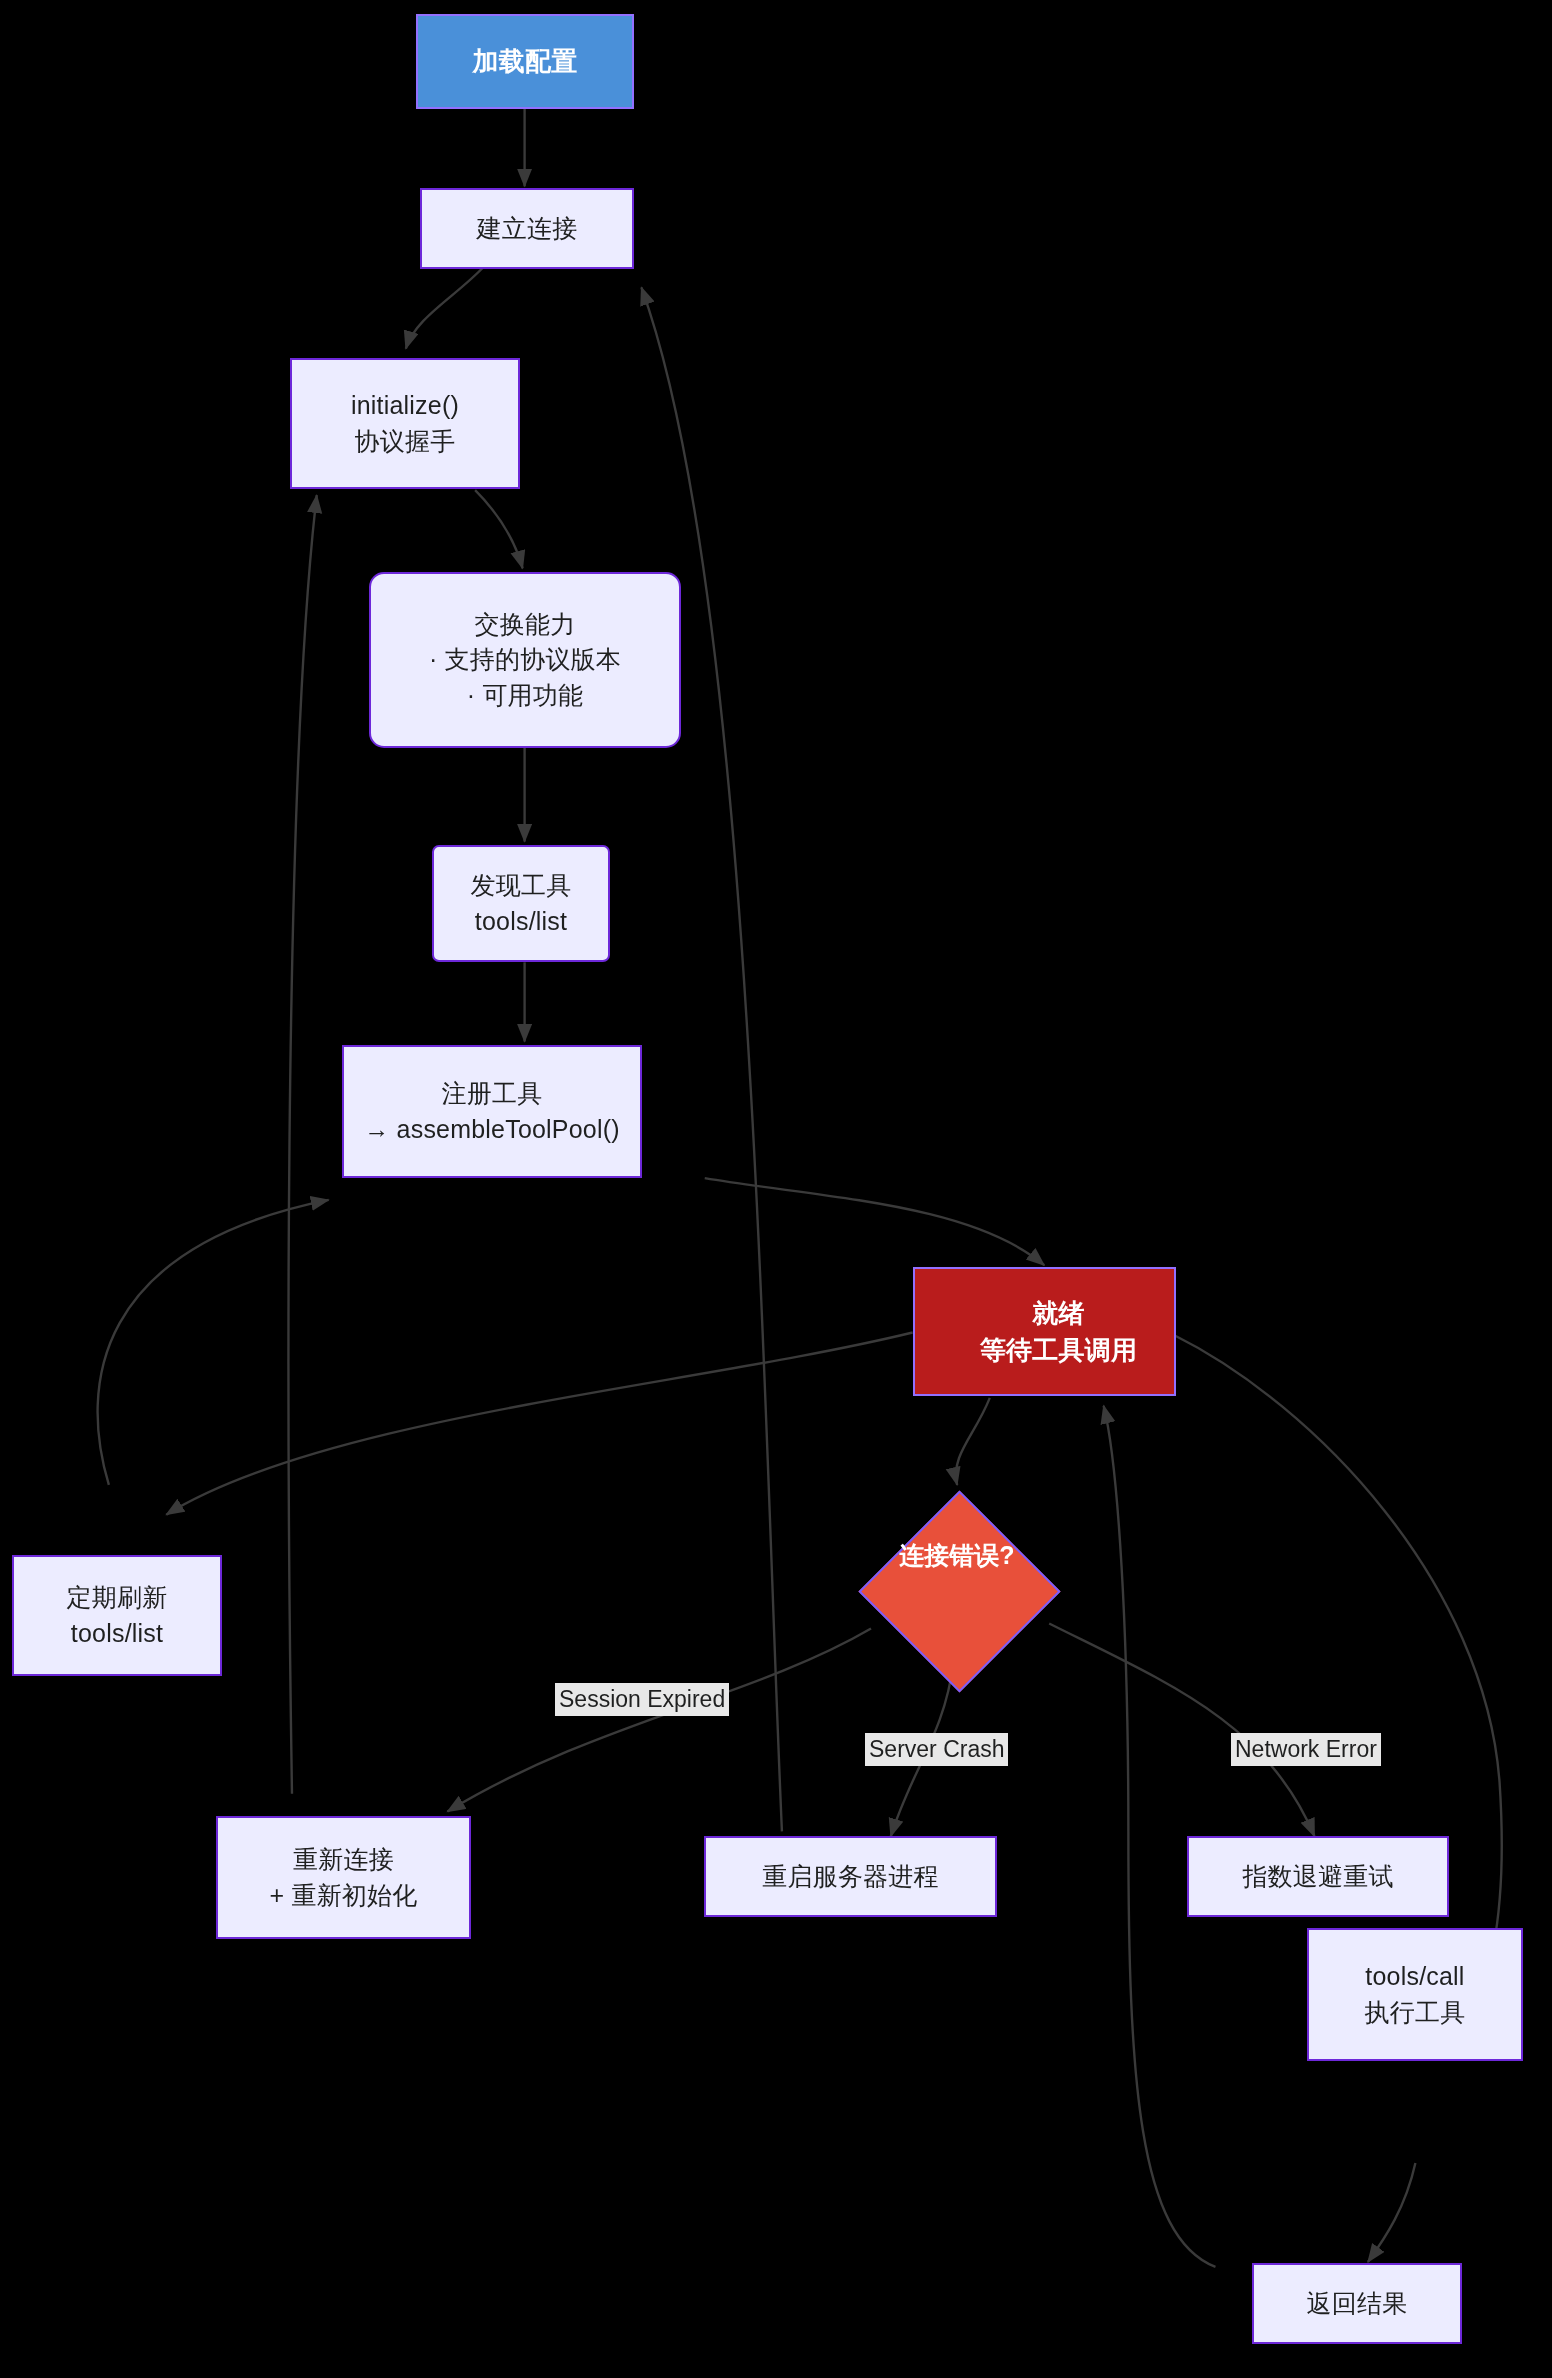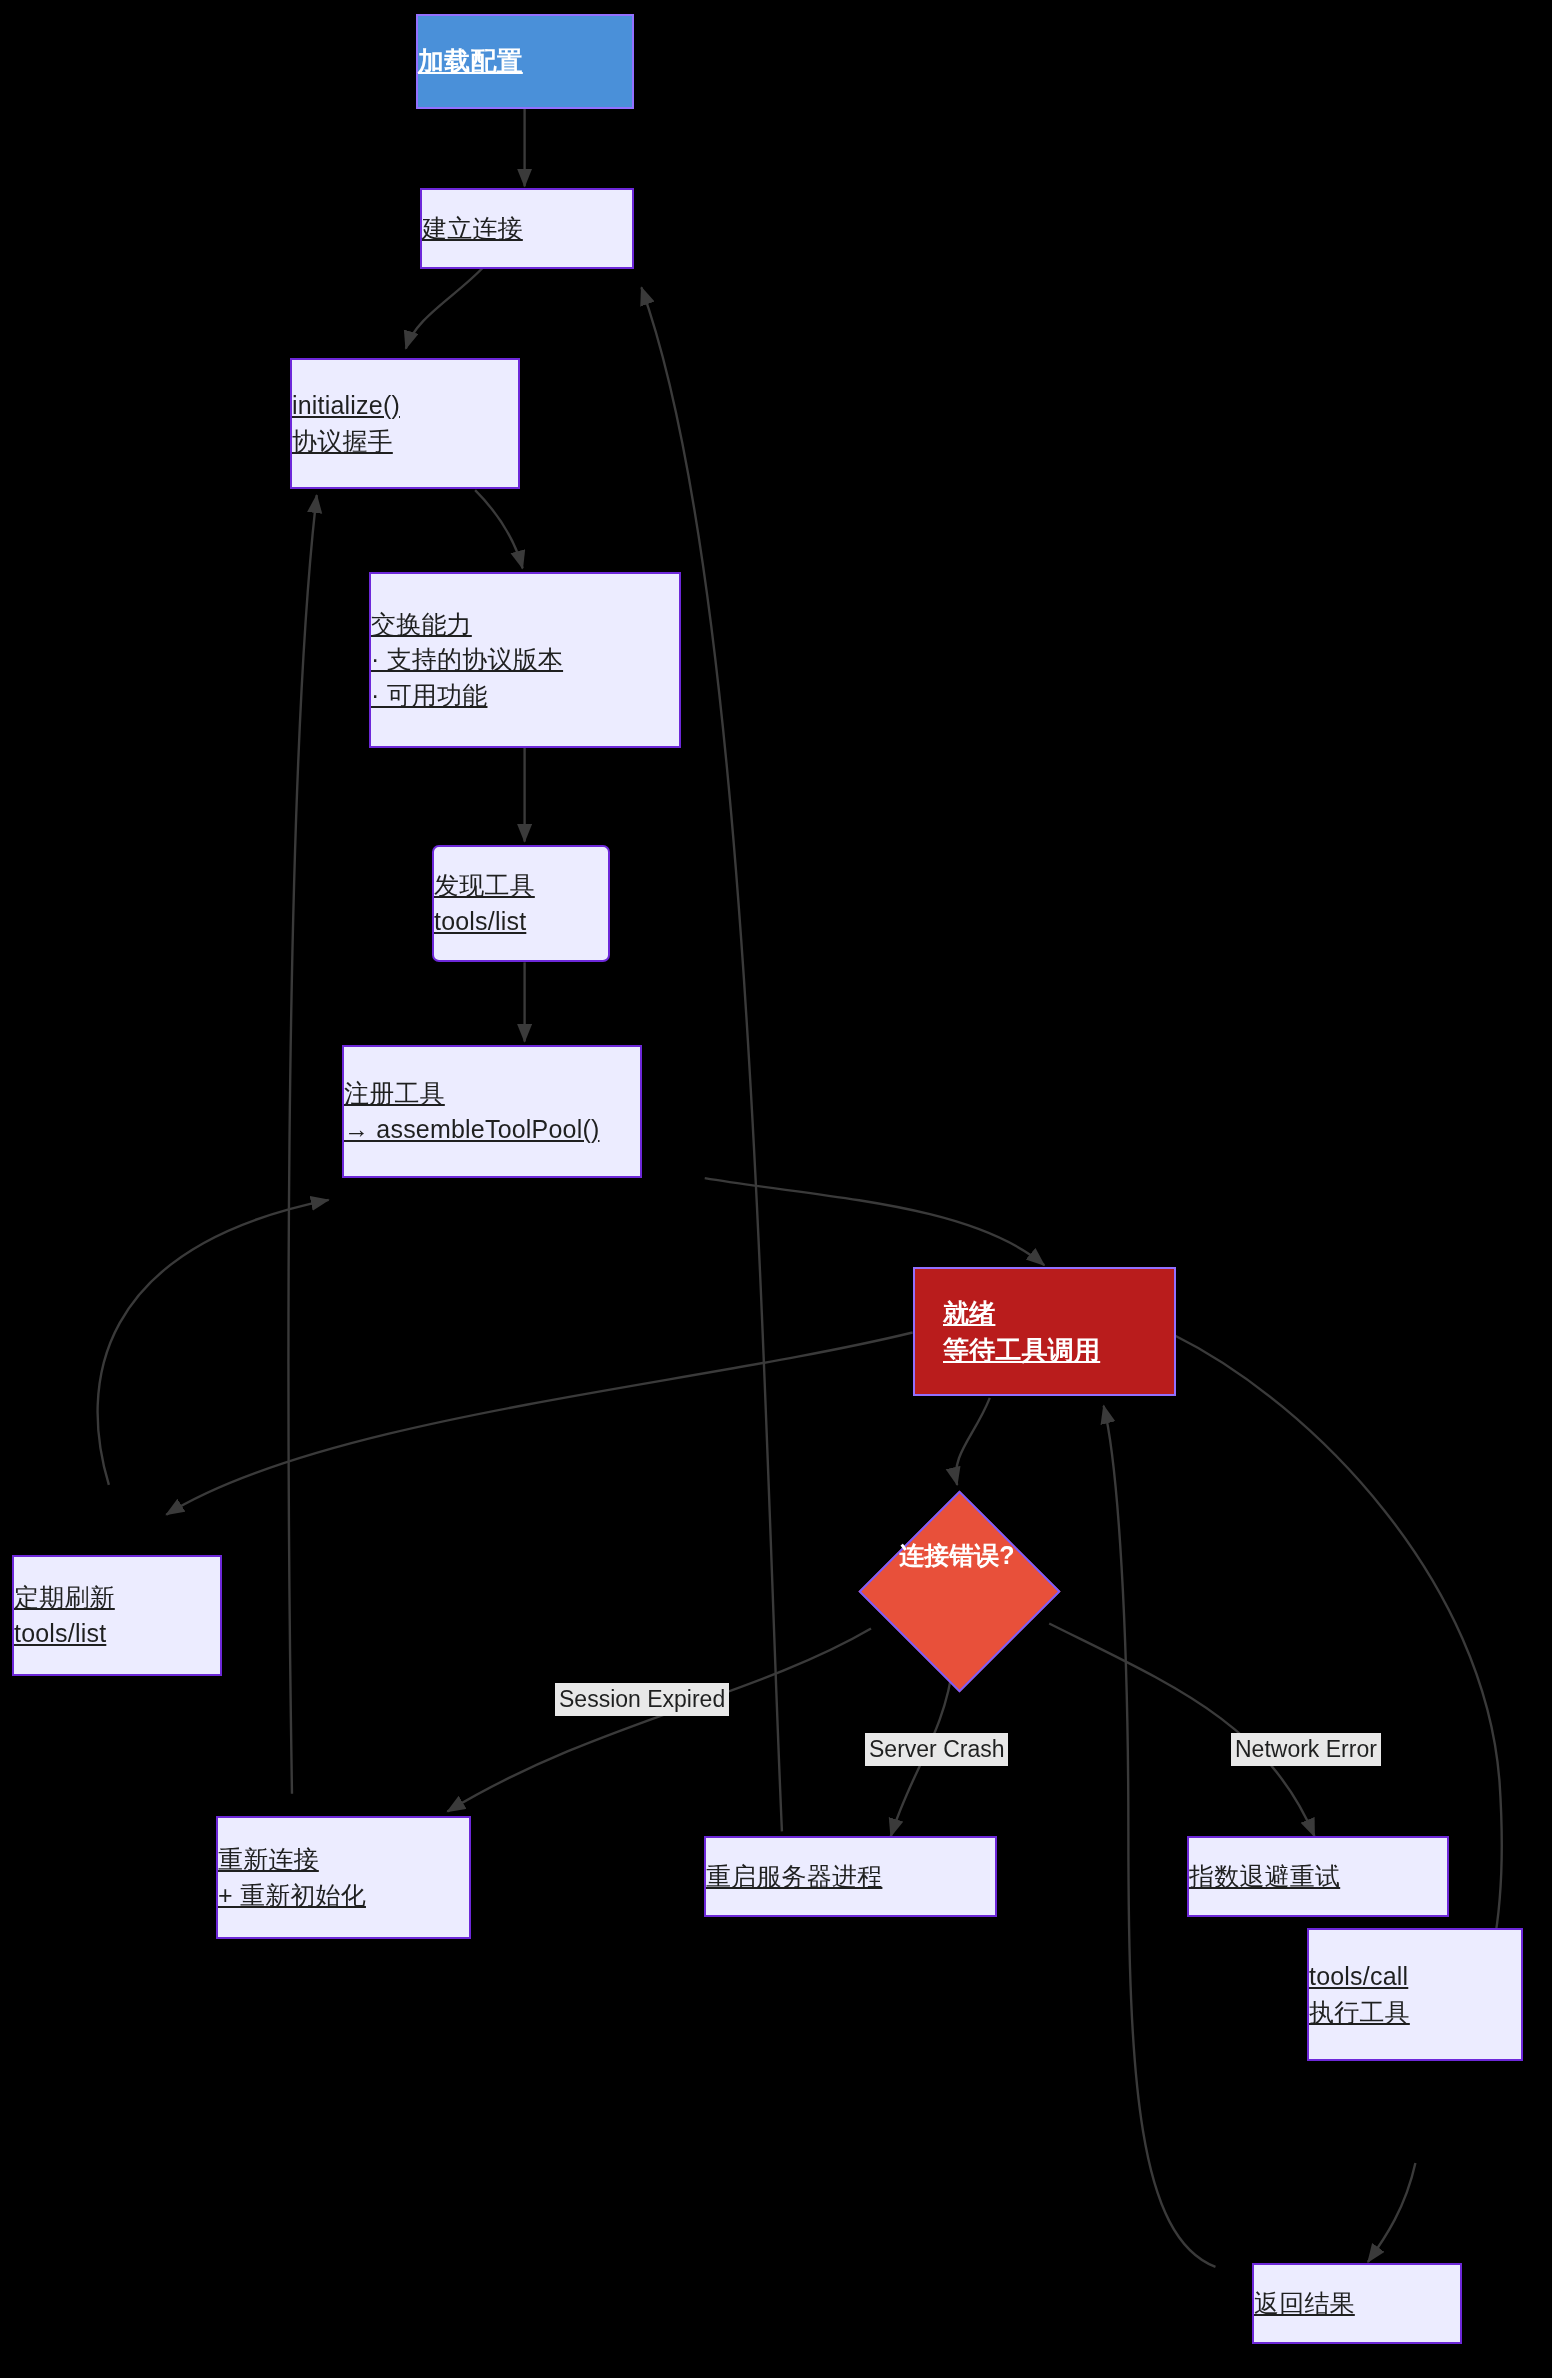--- a/index.html
+++ b/index.html
@@ -26,30 +26,29 @@
     top: 0;
     width: 1552px;
     height: 2378px;
     pointer-events: none;
   }
   .node {
     position: absolute;
     box-sizing: border-box;
     display: flex;
     flex-direction: column;
-    align-items: flex-start;
+    align-items: center;
     justify-content: center;
     text-align: center;
     border: 2px solid #6d28d9;
     background: #ececff;
     color: #1f2020;
     font-size: 25px;
     line-height: 1.42;
     letter-spacing: 0.2px;
-    text-decoration: underline;
   }
   .node .line { display: block; white-space: nowrap; }
   .node.start {
     background: #4a90d9;
     border-color: #9370ff;
     color: #ffffff;
     font-weight: bold;
     font-size: 26px;
   }
   .node.ready {
@@ -146,21 +145,21 @@
 
   <div class="node" style="left:420px; top:188px; width:214px; height:81px;">
     <span class="line">建立连接</span>
   </div>
 
   <div class="node" style="left:290px; top:358px; width:230px; height:131px;">
     <span class="line">initialize()</span>
     <span class="line">协议握手</span>
   </div>
 
-  <div class="node" style="left:369px; top:572px; width:312px; height:176px;">
+  <div class="node" style="left:369px; top:572px; width:312px; height:176px;border-radius:15px;">
     <span class="line">交换能力</span>
     <span class="line">· 支持的协议版本</span>
     <span class="line">· 可用功能</span>
   </div>
 
   <div class="node" style="left:432px; top:845px; width:178px; height:117px;border-radius:7px;">
     <span class="line">发现工具</span>
     <span class="line">tools/list</span>
   </div>
 

